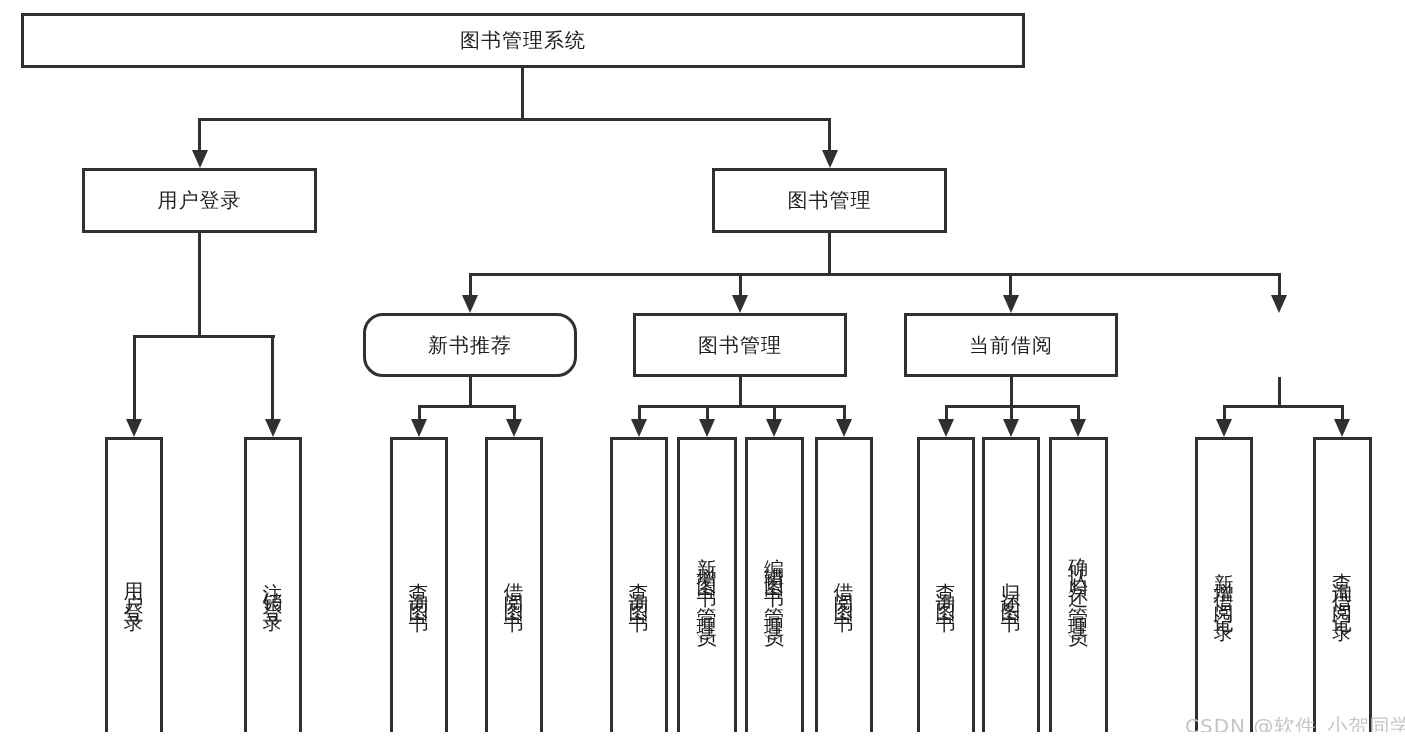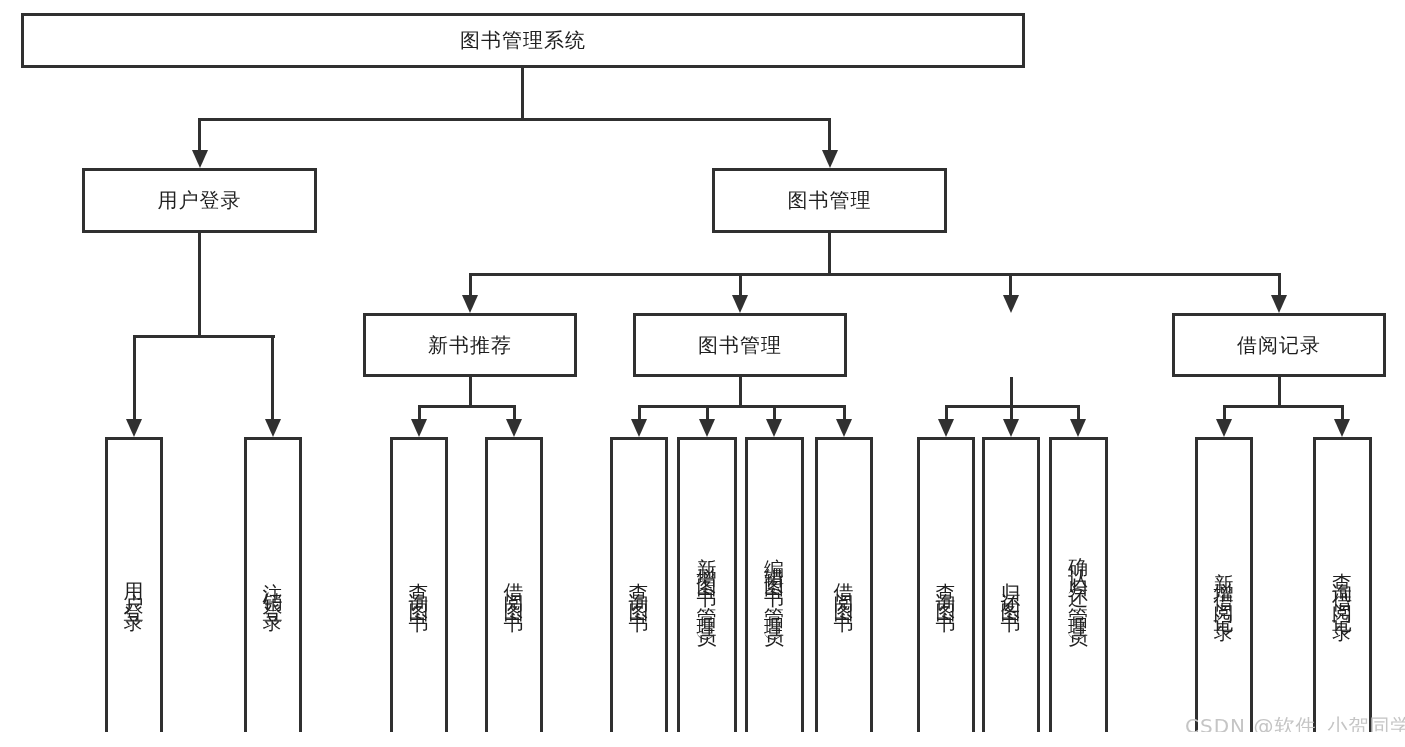--- a/index.html
+++ b/index.html
@@ -56,23 +56,23 @@
 </head>
 <body>
 
 <div class="canvas">
 
   <div class="node hbox" style="left:21px; top:13px; width:1004px; height:55px;">图书管理系统</div>
 
   <div class="node hbox" style="left:82px; top:168px; width:235px; height:65px;">用户登录</div>
   <div class="node hbox" style="left:712px; top:168px; width:235px; height:65px;">图书管理</div>
 
-  <div class="node hbox" style="left:363px; top:313px; width:214px; height:64px;">新书推荐</div>
+  <div class="node hbox" style="left:363px; top:313px; width:214px; height:64px;border-radius:20px;">新书推荐</div>
   <div class="node hbox" style="left:633px; top:313px; width:214px; height:64px;">图书管理</div>
-  <div class="node hbox" style="left:1172px; top:313px; width:214px; height:64px;">借阅记录</div>
+  <div class="node hbox" style="left:904px; top:313px; width:214px; height:64px;">当前借阅</div>
 
   <div class="node vbox" style="left:105px; top:437px; width:58px; height:300px;">
     <span class="vtext">用户登录</span>
   </div>
   <div class="node vbox" style="left:244px; top:437px; width:58px; height:300px;">
     <span class="vtext">注销登录</span>
   </div>
 
   <div class="node vbox" style="left:390px; top:437px; width:58px; height:300px;">
     <span class="vtext">查询图书</span>

